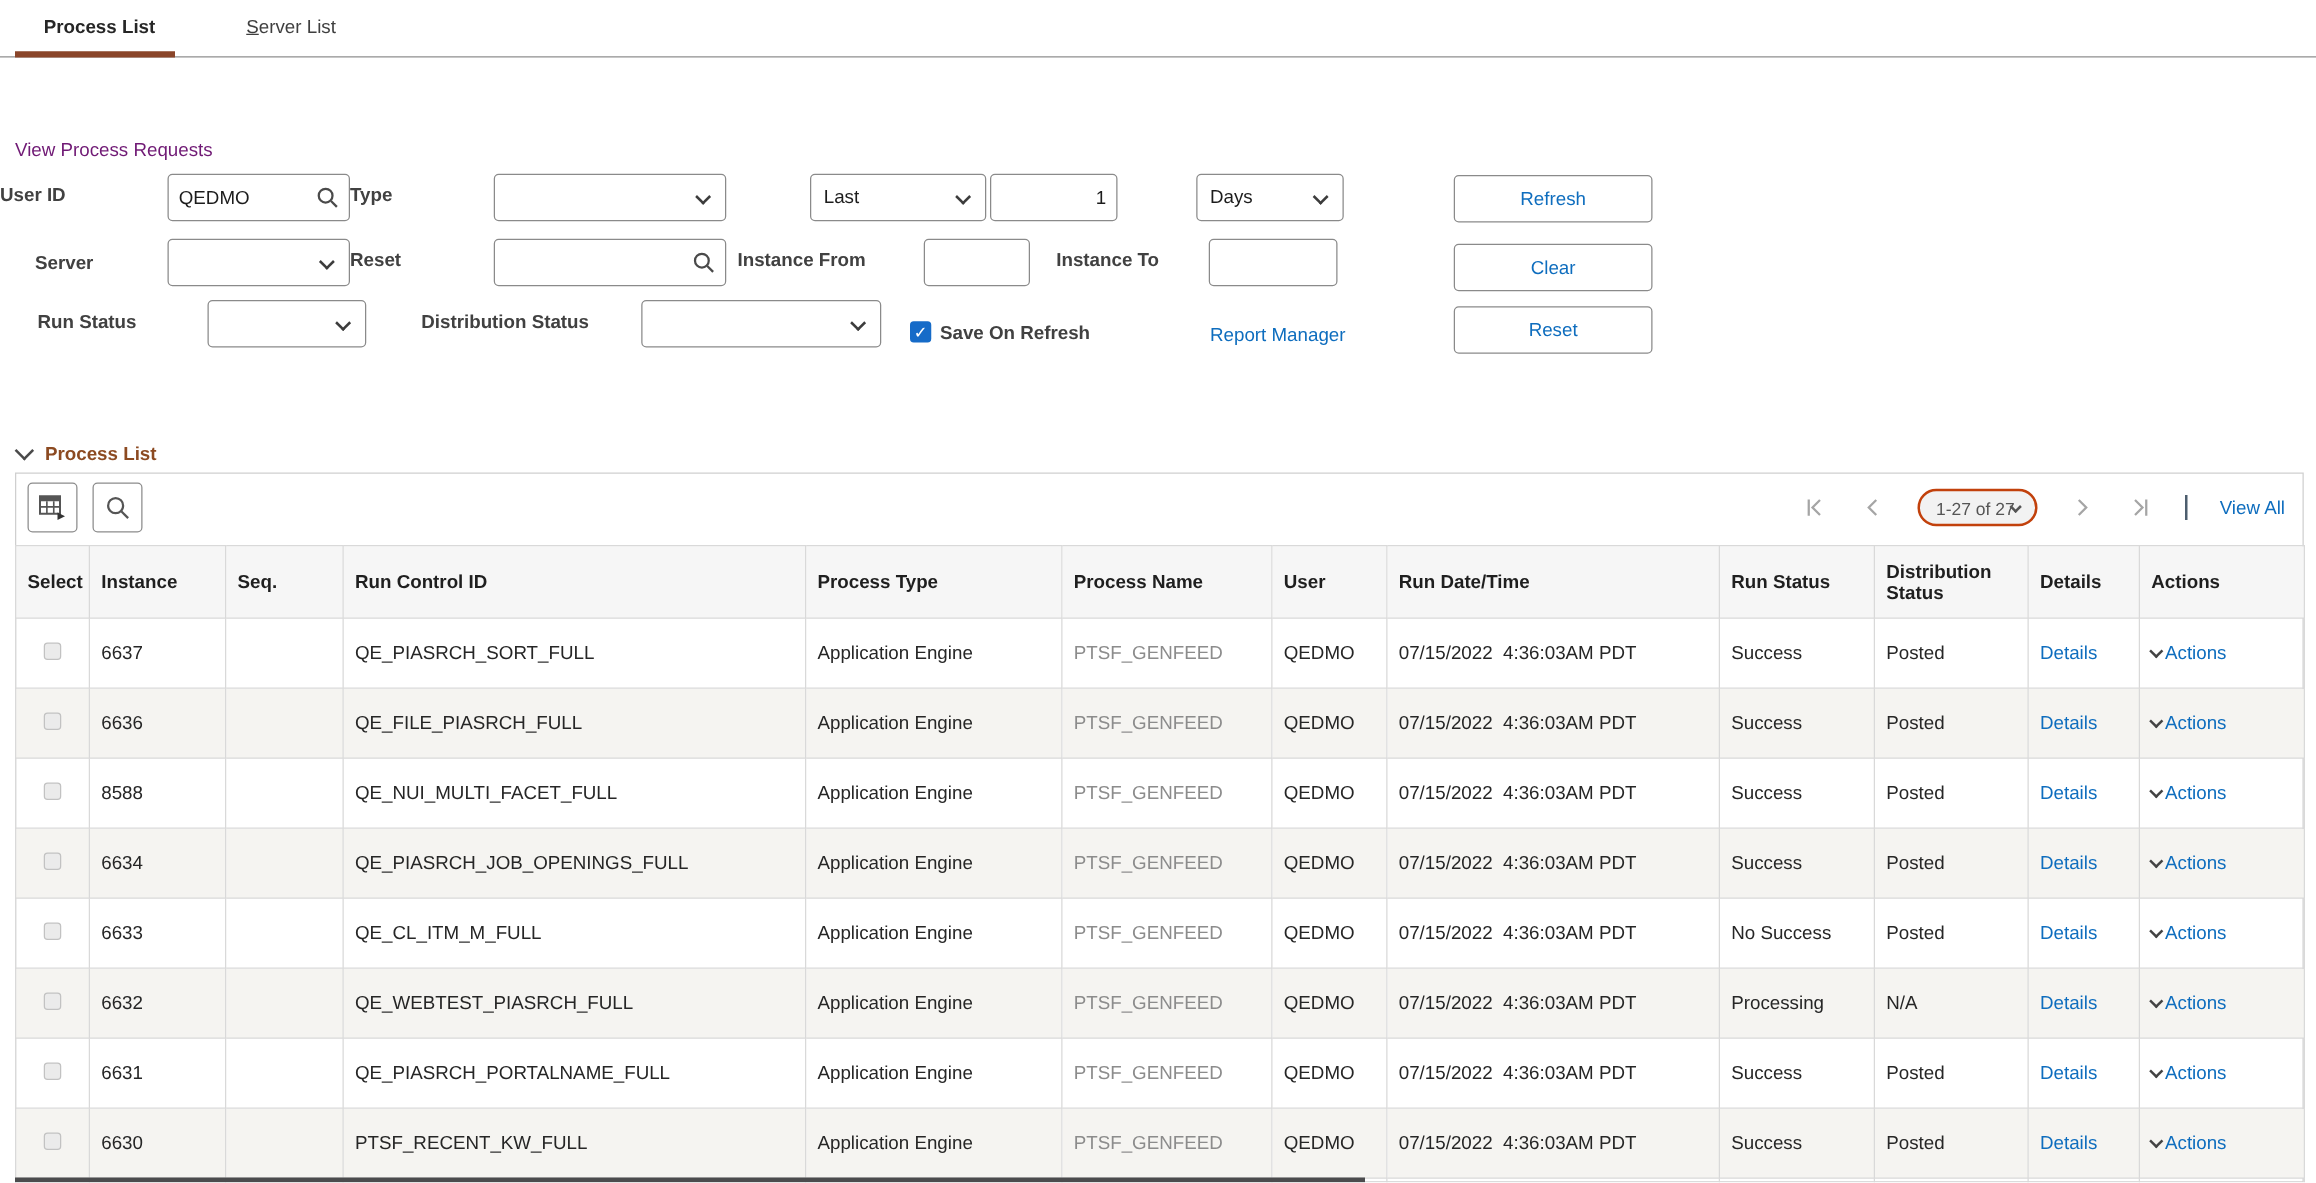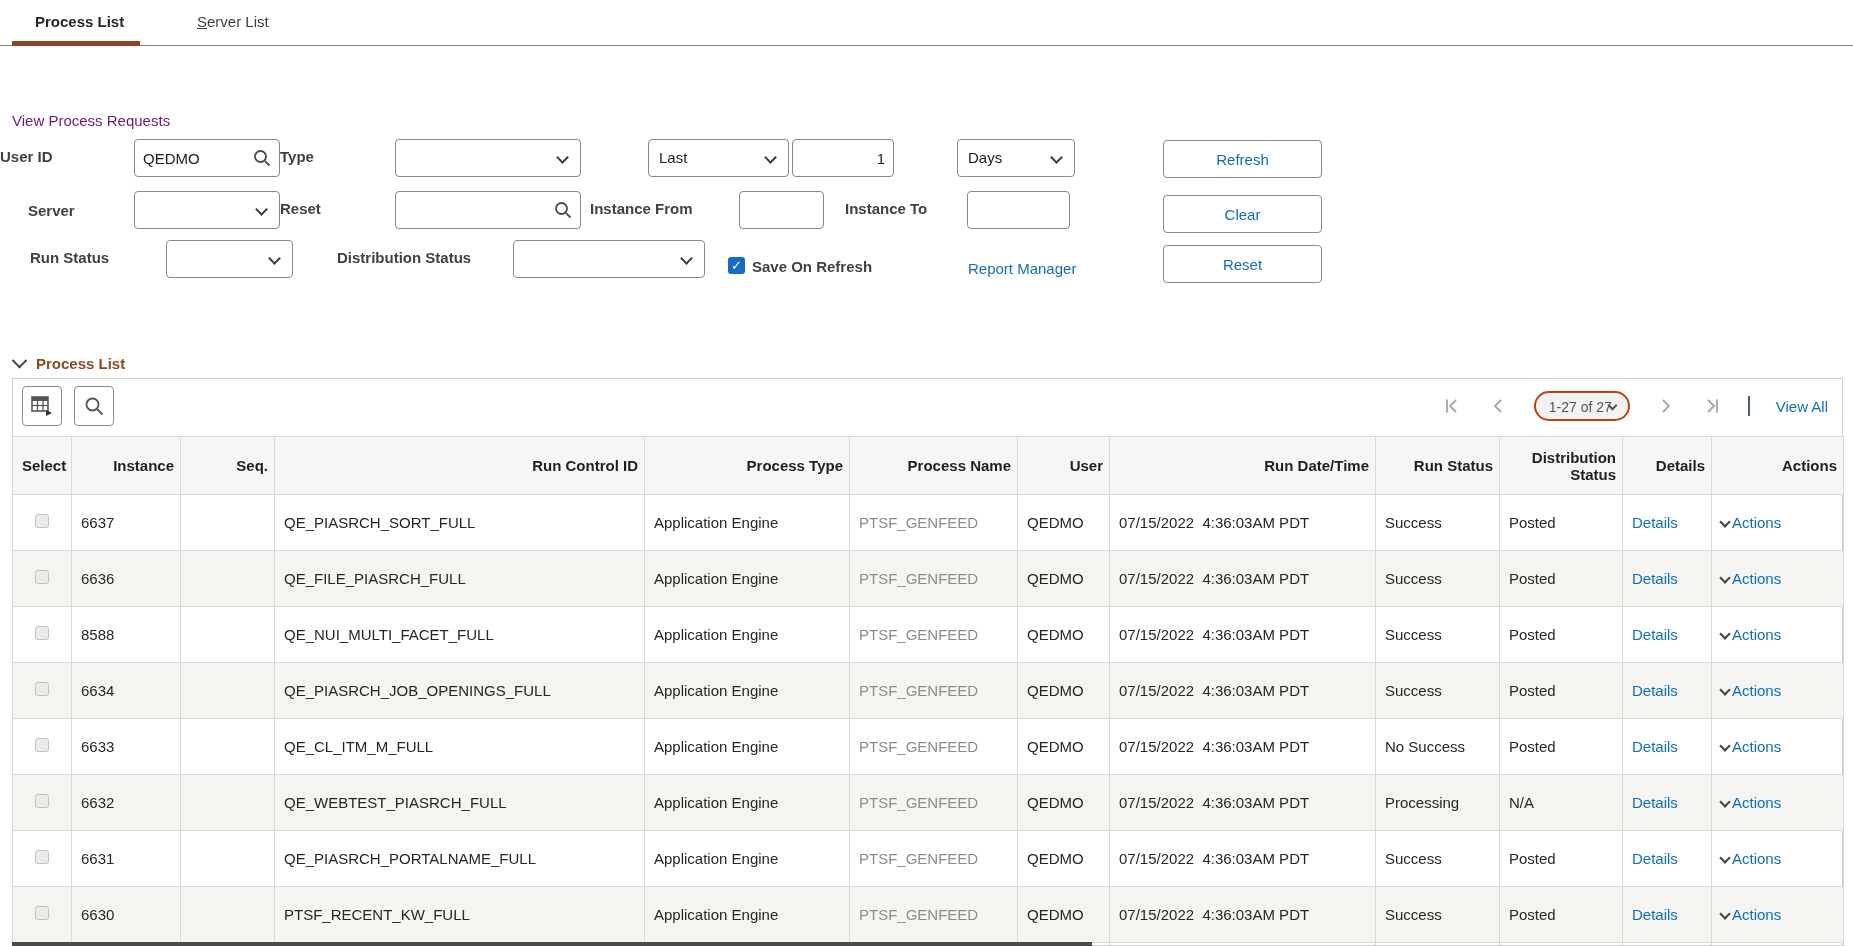--- a/index.html
+++ b/index.html
@@ -45,21 +45,21 @@
   .tool-btn { position:absolute; top:7px; width:40px; height:40px; border:1px solid #8c8c8c; border-radius:4px; background:#fff; cursor:pointer; display:flex; align-items:center; justify-content:center; }
   .pager { position:absolute; top:7px; right:14px; height:40px; display:flex; align-items:center; gap:26px; }
   .pg-arrow { cursor:pointer; display:flex; align-items:center; }
   .pg-select { width:96px; height:30px; background:#f2f2f2; border:2px solid #c2410c; border-radius:15px; position:relative; cursor:pointer; color:#555; font-size:14px; }
   .pg-select .val { position:absolute; left:13px; top:6px; }
   .pg-select .chev { right:12px; top:9px; width:7px; height:7px; border-color:#555; }
   .pg-sep { width:2px; height:20px; background:#4d5e6e; }
 
   table { position:absolute; left:-1px; top:57px; border-collapse:collapse; table-layout:fixed; width:1831px; }
   th, td { border:1px solid #d9d9d9; overflow:hidden; }
-  th { height:58px; background:#f6f6f6; font-weight:bold; text-align:right; padding:0 6px 0 9px; color:#1f1f1f; vertical-align:middle;margin-left:22px; }
+  th { height:58px; background:#f6f6f6; font-weight:bold; text-align:left; padding:0 6px 0 9px; color:#1f1f1f; vertical-align:middle;margin-left:22px; }
   td { height:56px; padding:0 6px 0 9px; vertical-align:middle; }
   tbody tr:nth-child(even) td { background:#f5f4f1; }
   td.c { text-align:center; padding:0; }
   .rowcbx { display:inline-block; width:14px; height:14px; border:1px solid #c2c2c2; border-radius:3px; background:#ebebeb; cursor:pointer; }
   .dim { color:#8c8c8c; }
   .dt { white-space:pre; }
   .act-chev { display:inline-block; width:8px; height:8px; border-left:2px solid #444; border-bottom:2px solid #444; transform:rotate(-45deg); margin-right:3px; position:relative; top:-2px; }
 
   .bottom-line { position:absolute; left:12px; top:942px; width:1080px; height:4px; background:#4b4b4d; }
 </style>

